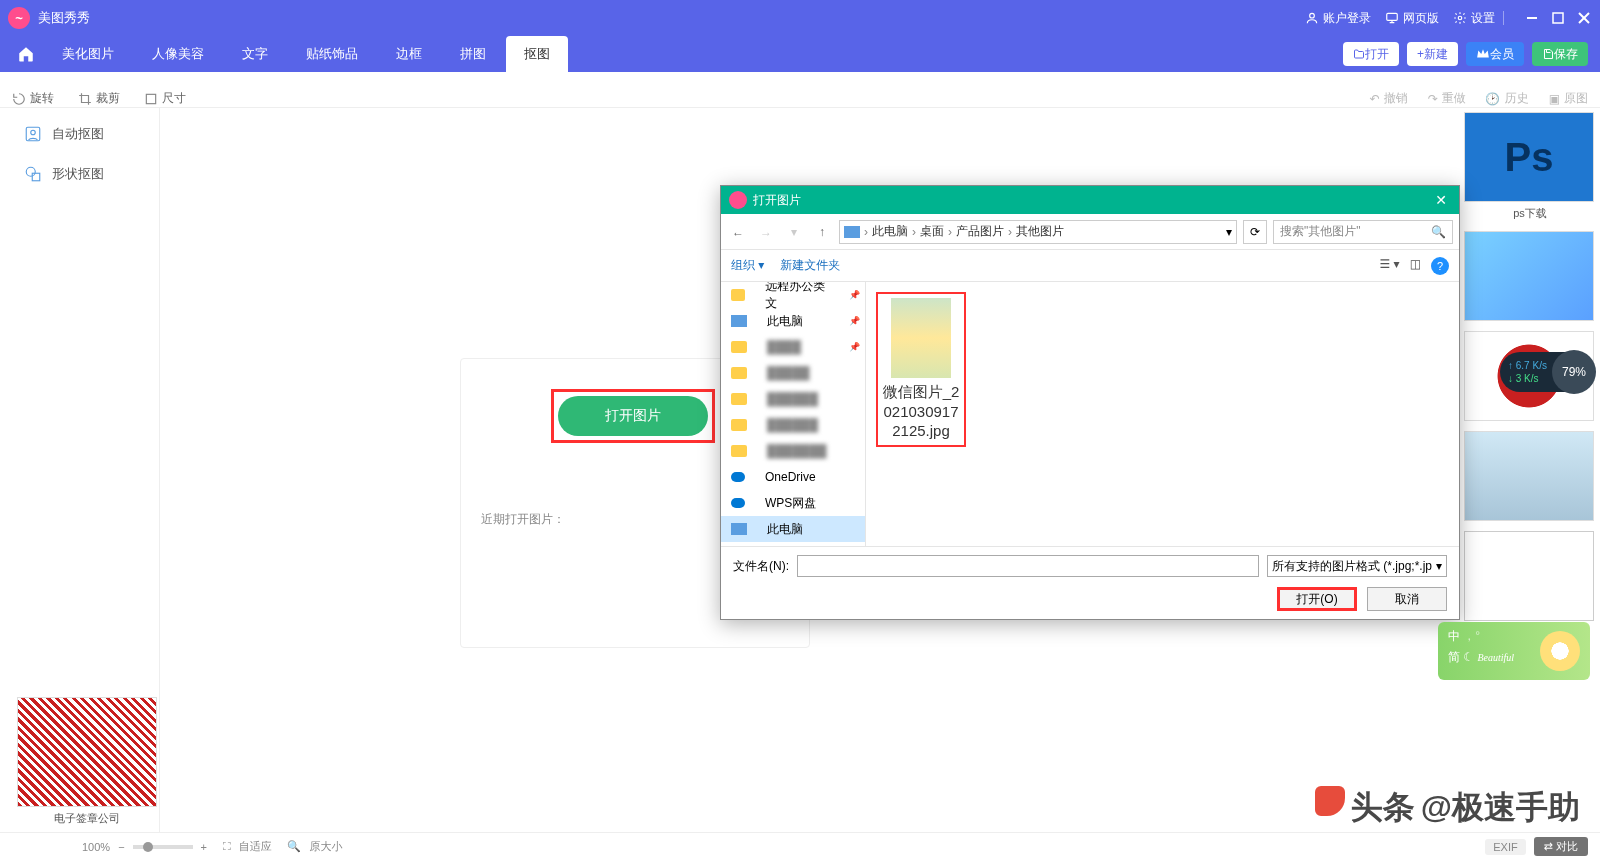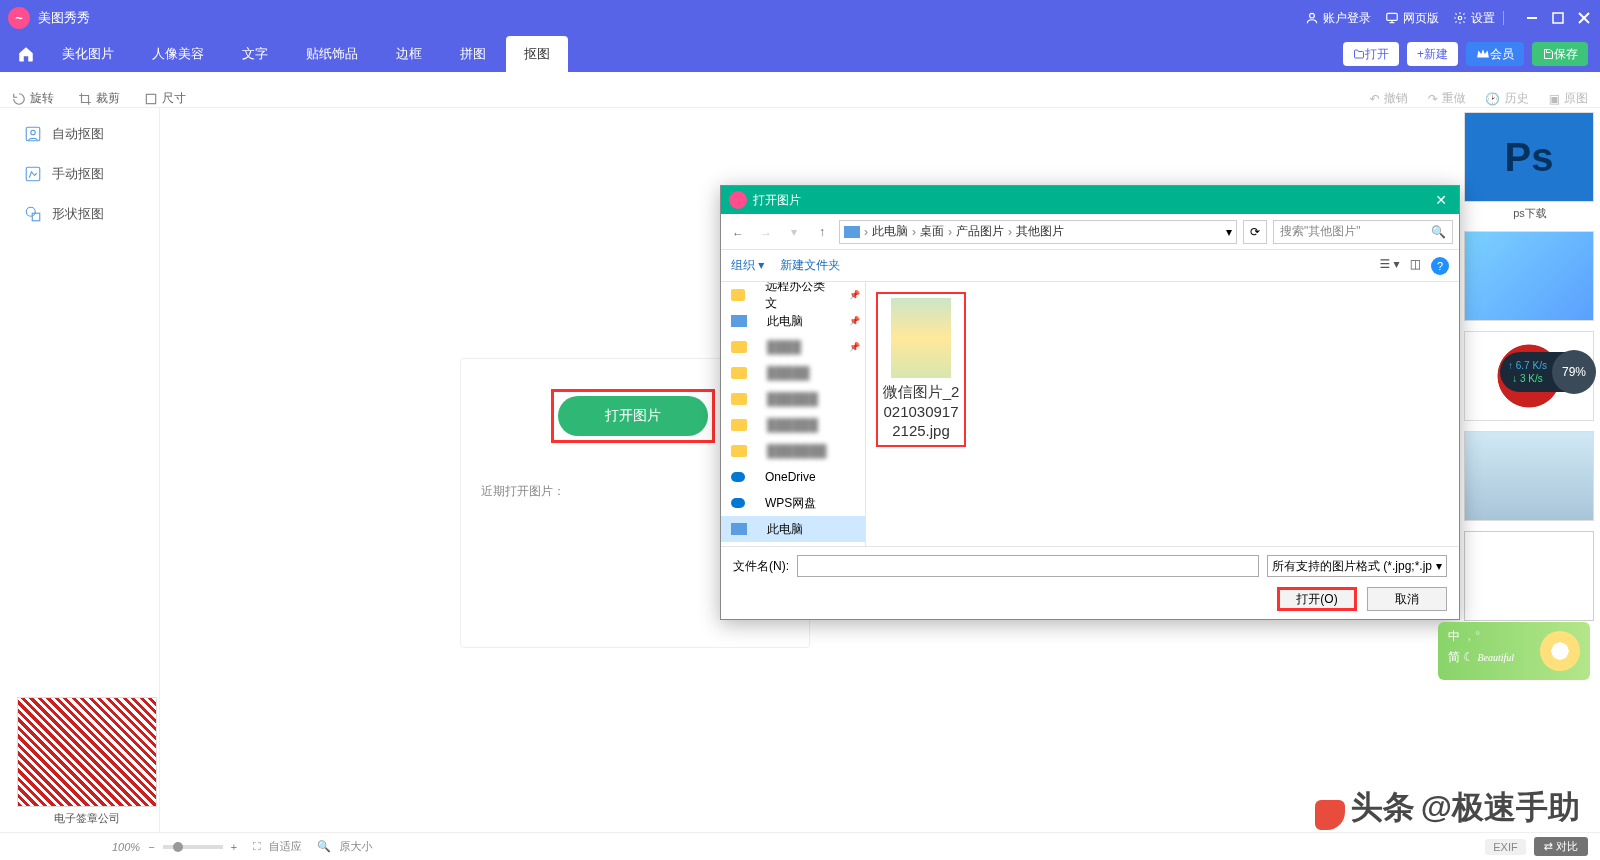--- a/index.html
+++ b/index.html
@@ -38,21 +38,21 @@
 .sidebar { width: 160px; background: #fff; border-right: 1px solid #eee; padding-top: 6px; }
 .side-item { height: 40px; display: flex; align-items: center; padding-left: 24px; font-size: 13px; color: #555; cursor:pointer; gap: 10px; }
 .side-icon { width: 18px; height: 18px; display:flex; align-items:center; justify-content:center; }
 .vip-badge { background: #ffb400; color: #fff; font-size: 10px; padding: 1px 6px; border-radius: 8px; margin-left: 6px; }
 
 
 .canvas { flex: 1; background: #fff; position: relative; }
 .open-card { position: absolute; left: 300px; top: 250px; width: 350px; height: 290px; border: 1px solid #eee; border-radius: 4px; background:#fff; }
 .open-btn-wrap { position:absolute; left:90px; top:30px; border: 3px solid #ff3030; padding:4px; }
 .open-btn { width: 150px; height: 40px; background: #2fb875; color: #fff; border-radius: 20px; display:flex; align-items:center; justify-content:center; font-size: 14px; }
-.recent-label { position:absolute; left:20px; top:124px; font-size:12px; color:#888;font-family:Liberation Mono, monospace;}
+.recent-label { position:absolute; left:20px; top:152px; font-size:12px; color:#888;font-family:Liberation Mono, monospace;}
 
 
 .right-thumbs { width: 140px; position:absolute; right:0; top:108px; bottom:28px; background:#fff; display:flex; flex-direction:column; gap:10px; padding:4px; }
 .thumb { width: 130px; height: 90px; background: #e0e0e0; border:1px solid #ddd; position:relative; display:flex; align-items:center; justify-content:center; font-size:11px; color:#555; text-align:center; }
 .thumb.ps { background: linear-gradient(135deg, #1f77d0, #1f77d0); color:#063260; font-size:40px; font-weight:bold; }
 .ps-label { font-size:11px; color:#555; text-align:center; margin-top:-6px; }
 
 
 .bottom-left { position:absolute; left:12px; bottom:34px; width:150px; text-align:center; }
 .stamp-thumb { width:140px; height:110px; border:1px solid #ddd; background:repeating-linear-gradient(45deg,#c92020,#c92020 3px,#fff 3px,#fff 6px); margin:0 auto 4px; }
@@ -109,21 +109,21 @@
 .net-overlay { position:absolute; right:10px; top:352px; width:90px; height:40px; background:#1a2a38; border-radius:20px; color:#fff; font-size:10px; display:flex; align-items:center; padding:0 8px; gap:4px; }
 .net-percent { position:absolute; right:-6px; top:-2px; width:44px; height:44px; background:#3a4a58; border-radius:50%; display:flex; align-items:center; justify-content:center; font-size:12px; }
 
 
 .ime { position:absolute; right:10px; bottom:180px; width:152px; height:58px; background:linear-gradient(90deg,#88d46a,#b4e68a); border-radius:6px; color:#fff; font-size:12px; padding:6px 10px; display:flex; gap:8px; }
 .ime-left { display:flex; flex-direction:column; gap:4px; }
 .ime-flower { width:40px; height:40px; background:radial-gradient(circle,#fff 30%,#ffe07a 31%); border-radius:50%; align-self:center; margin-left:auto; }
 .ime-italic { font-style:italic; font-family:cursive; font-size:10px; }
 
 
-.watermark { position:absolute; right:20px; bottom:30px; font-size:32px; color:rgba(40,40,40,0.85); font-weight:600; display:flex; align-items:flex-end; gap:6px; text-shadow:0 0 3px #fff; }
+.watermark { position:absolute; right:20px; bottom:30px; font-size:32px; color:rgba(40,40,40,0.85); font-weight:600; display:flex; align-items:flex-start; gap:6px; text-shadow:0 0 3px #fff; }
 .wm-icon { width:30px; height:30px; background:#e74c3c; border-radius:6px 6px 18px 6px; }
 
 svg { display:block; }
 </style>
 </head>
 <body>
 
 <div class="titlebar">
   <div class="logo-icon"></div>
   <span>美图秀秀</span>
@@ -256,29 +256,20 @@
             <rect x="3" y="3" width="18" height="18" rx="2"></rect>
             <circle cx="12" cy="10" r="3"></circle>
             <path d="M6 20c2-3 10-3 12 0"></path>
           </svg>
         </span>
       <span>自动抠图</span>
     </div>
     <div class="side-item">
       <span class="side-icon">
           <svg width="18" height="18" viewBox="0 0 24 24" fill="none" stroke="#5a9de0" stroke-width="1.5">
-            <rect x="3" y="3" width="18" height="18" rx="2"></rect>
-            <path d="M7 17l3-8 4 5 3-3"></path>
-          </svg>
-        </span>
-      <span>手动抠图</span>
-    </div>
-    <div class="side-item">
-      <span class="side-icon">
-          <svg width="18" height="18" viewBox="0 0 24 24" fill="none" stroke="#5a9de0" stroke-width="1.5">
             <circle cx="9" cy="9" r="6"></circle>
             <rect x="11" y="11" width="10" height="10"></rect>
           </svg>
         </span>
       <span>形状抠图</span>
     </div>
   </div>
   <div class="canvas">
     <div class="open-card">
       <div class="open-btn-wrap">
@@ -304,21 +295,21 @@
   <div class="stamp-thumb"></div>
   <div class="stamp-label">电子签章公司</div>
 </div>
 <div class="logo-search">
   <span>LOGo设计</span>
   <span class="ad-badge">广告</span>
   <span style="color:#ccc;">✕</span>
 </div>
 
 <div class="statusbar">
-  <div class="grp" style="margin-left:100px;font-style:italic;">
+  <div class="grp" style="margin-left:70px;">
     <span>100%</span>
     <span>−</span>
     <span style="width:60px; height:4px; background:#ddd; display:inline-block; position:relative;">
         <span style="position:absolute;left:10px;top:-3px;width:10px;height:10px;background:#999;border-radius:50%;"></span>
       </span>
     <span>+</span>
   </div>
   <div class="grp">
     <span>⛶</span>
     <span>自适应</span>
@@ -437,21 +428,21 @@
       </div>
     </div>
     <div class="btn-row">
       <div class="dlg-btn open-b">打开(O)</div>
       <div class="dlg-btn">取消</div>
     </div>
   </div>
 </div>
 
 <div class="net-overlay">
-  <div style="display:flex;flex-direction:column;gap:2px;align-items:center;">
+  <div style="display:flex;flex-direction:column;gap:2px;">
     <span style="color:#4ad;">↑ <span>6.7 K/s</span></span>
     <span style="color:#4d8;">↓ <span>3 K/s</span></span>
   </div>
   <div class="net-percent">79%</div>
 </div>
 
 <div class="ime">
   <div class="ime-left">
     <div><span>中</span> <span style="opacity:.6">，°</span></div>
     <div><span>简</span> <span>☾</span> <span class="ime-italic">Beautiful</span></div>

